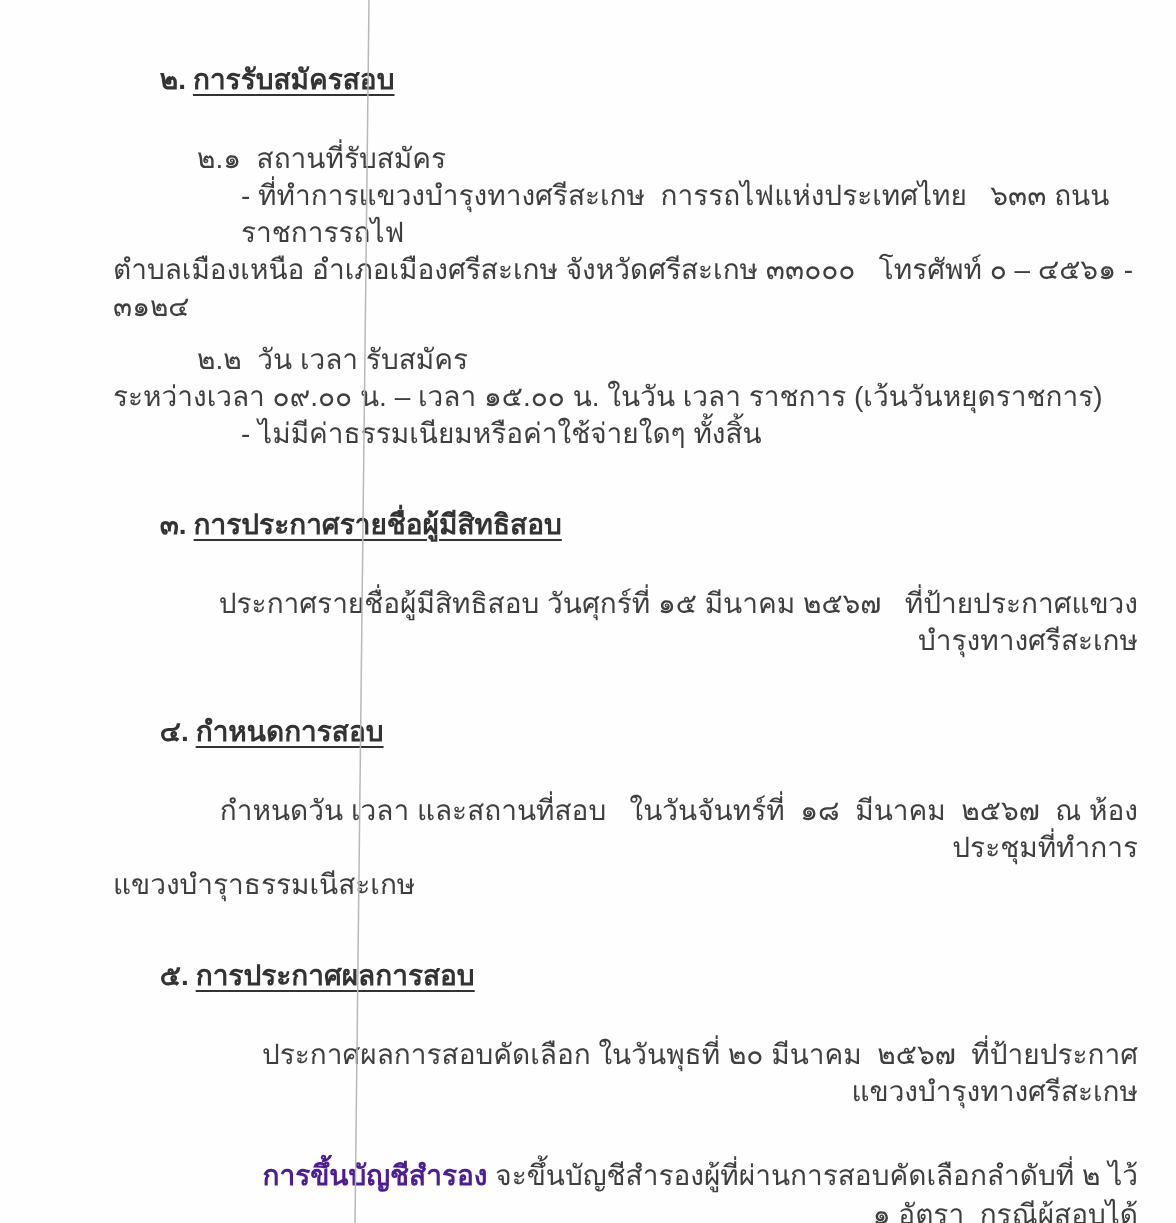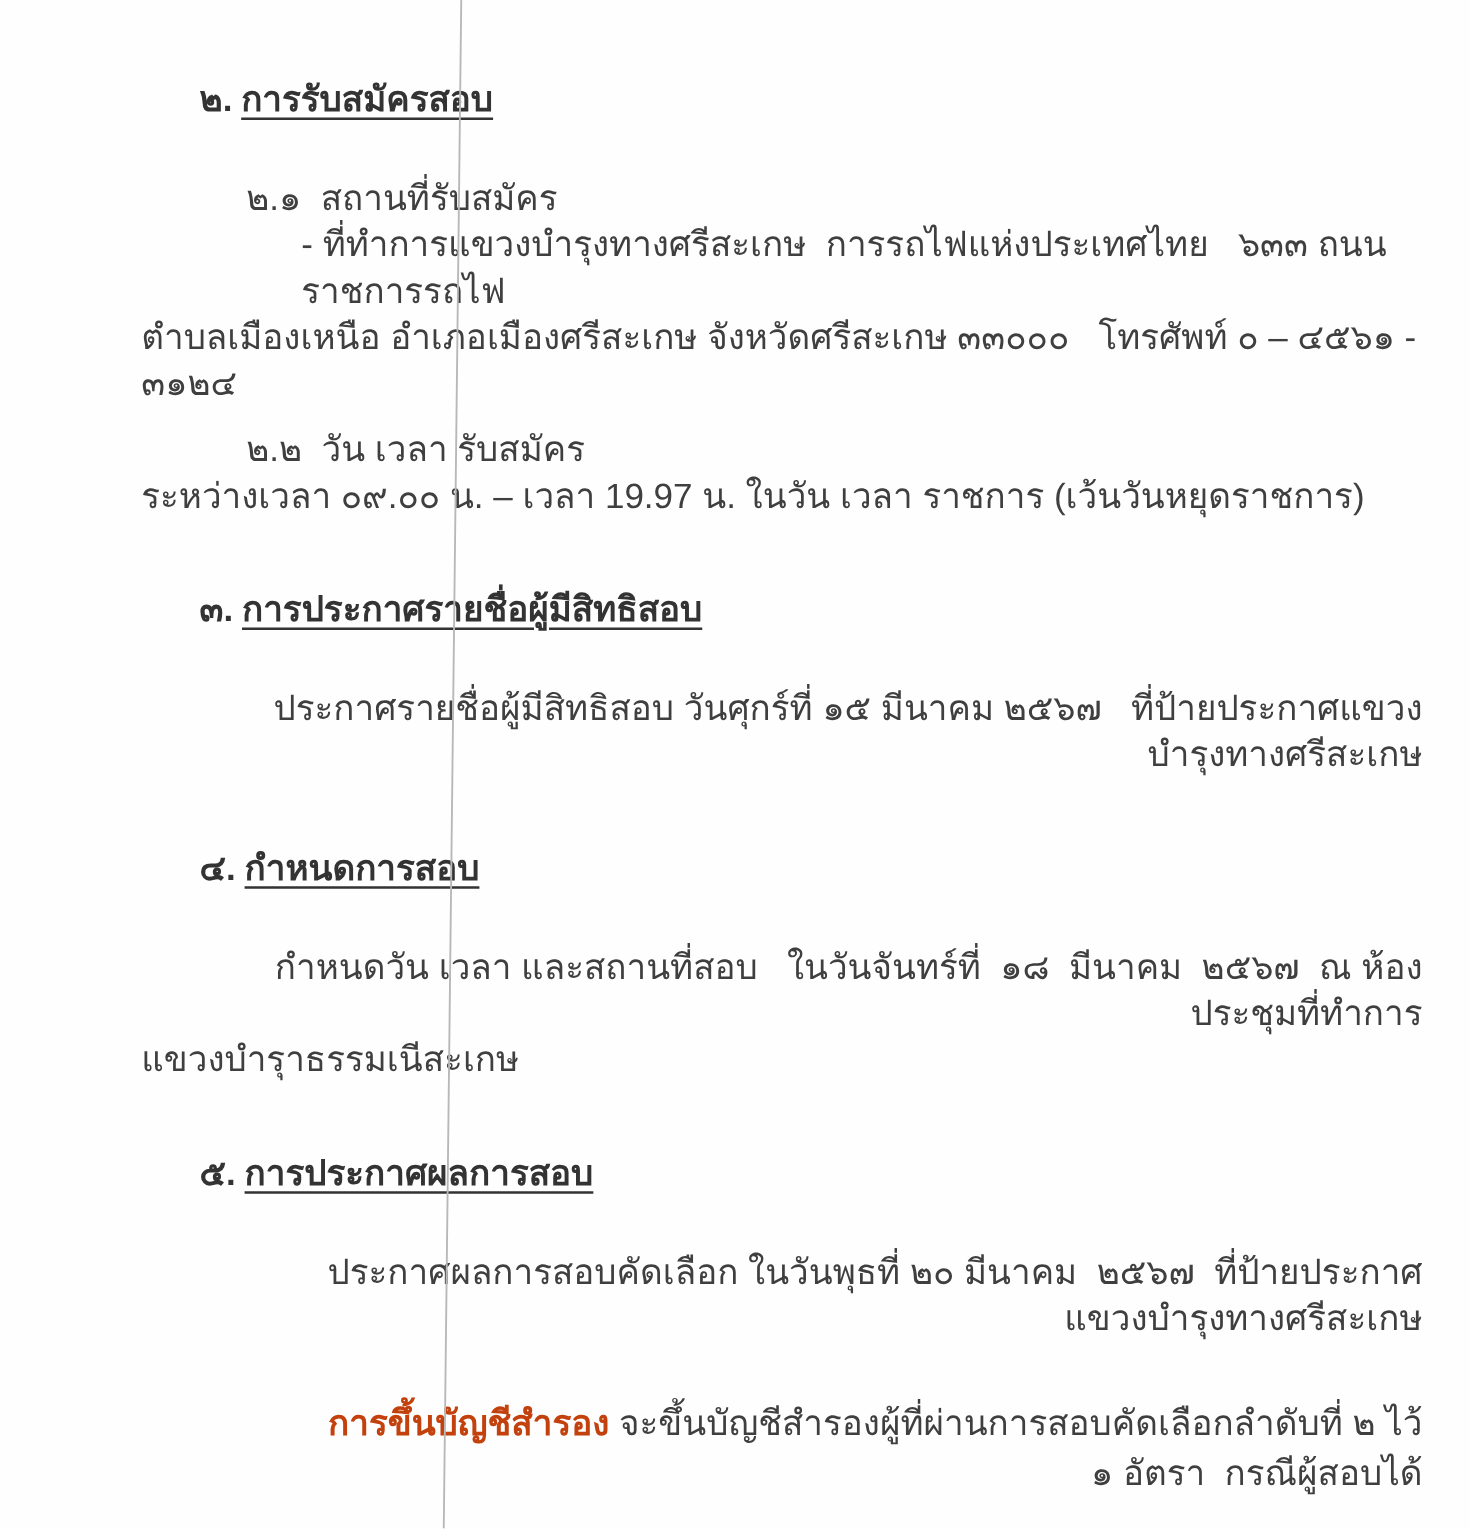--- a/index.html
+++ b/index.html
@@ -36,40 +36,41 @@
     text-underline-offset:5px;
     margin-left:7px;
   }
   .line{white-space:pre-wrap;}
   .l-flush{margin-left:0;}
   .l-sub{margin-left:84px;}
   .l-para{margin-left:84px;text-align:right;}
   .l-dash{margin-left:128px;}
   .gap-top-sm{margin-top:16px;}
   .gap-top-md{margin-top:10px;}
-  .bold{font-weight:bold;color:#c2410c;font-family:Liberation Mono, monospace;}
+  .bold{font-weight:bold;color:#4c1d95;font-family:Liberation Mono, monospace;}
 </style>
 </head>
 <body>
 
 <div class="page">
 
   <svg class="scan-line" width="1176" height="1223" viewBox="0 0 1176 1223">
     <line x1="369" y1="0" x2="355" y2="1223" stroke="#b8b8b8" stroke-width="1.5"></line>
   </svg>
 
   <section>
     <div class="heading">
       <span>๒.</span><span class="htitle">การรับสมัครสอบ</span>
     </div>
     <div class="line l-sub">๒.๑  สถานที่รับสมัคร</div>
     <div class="line l-dash">- ที่ทำการแขวงบำรุงทางศรีสะเกษ  การรถไฟแห่งประเทศไทย   ๖๓๓ ถนนราชการรถไฟ</div>
     <div class="line l-flush">ตำบลเมืองเหนือ อำเภอเมืองศรีสะเกษ จังหวัดศรีสะเกษ ๓๓๐๐๐   โทรศัพท์ ๐ – ๔๕๖๑ - ๓๑๒๔</div>
     <div class="line l-sub gap-top-sm">๒.๒  วัน เวลา รับสมัคร</div>
-    <div class="line l-flush">ระหว่างเวลา ๐๙.๐๐ น. – เวลา 19.97 น. ในวัน เวลา ราชการ (เว้นวันหยุดราชการ)</div>
+    <div class="line l-flush">ระหว่างเวลา ๐๙.๐๐ น. – เวลา ๑๕.๐๐ น. ในวัน เวลา ราชการ (เว้นวันหยุดราชการ)</div>
+    <div class="line l-dash">- ไม่มีค่าธรรมเนียมหรือค่าใช้จ่ายใดๆ ทั้งสิ้น</div>
   </section>
 
   <section>
     <div class="heading">
       <span>๓.</span><span class="htitle">การประกาศรายชื่อผู้มีสิทธิสอบ</span>
     </div>
     <div class="line l-para">ประกาศรายชื่อผู้มีสิทธิสอบ วันศุกร์ที่ ๑๕ มีนาคม ๒๕๖๗   ที่ป้ายประกาศแขวงบำรุงทางศรีสะเกษ</div>
   </section>
 
   <section>

